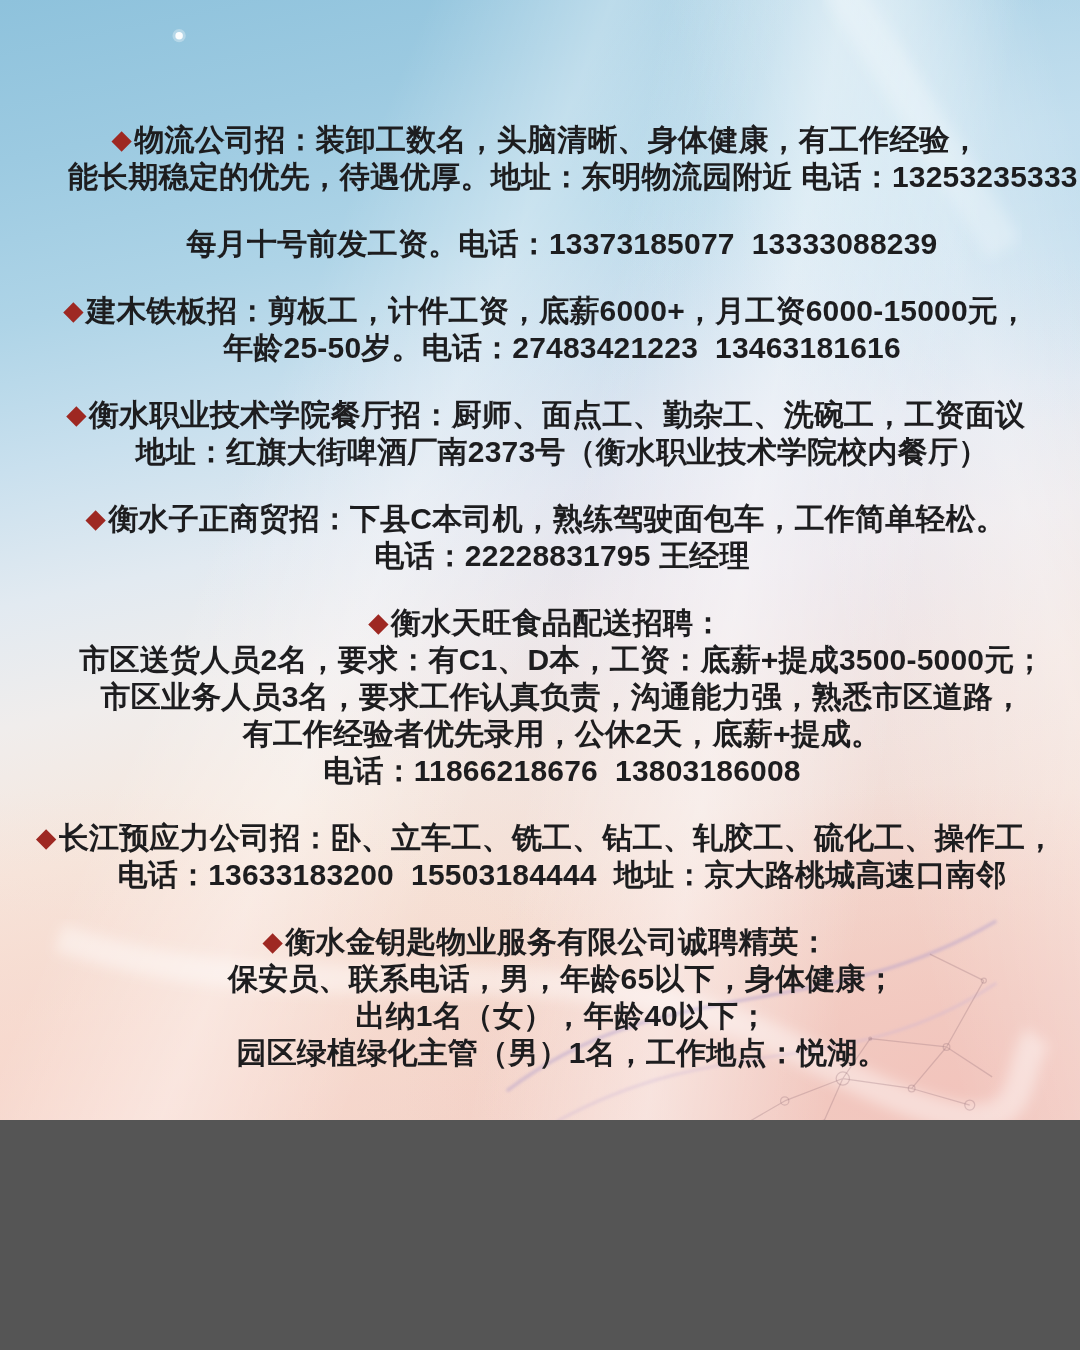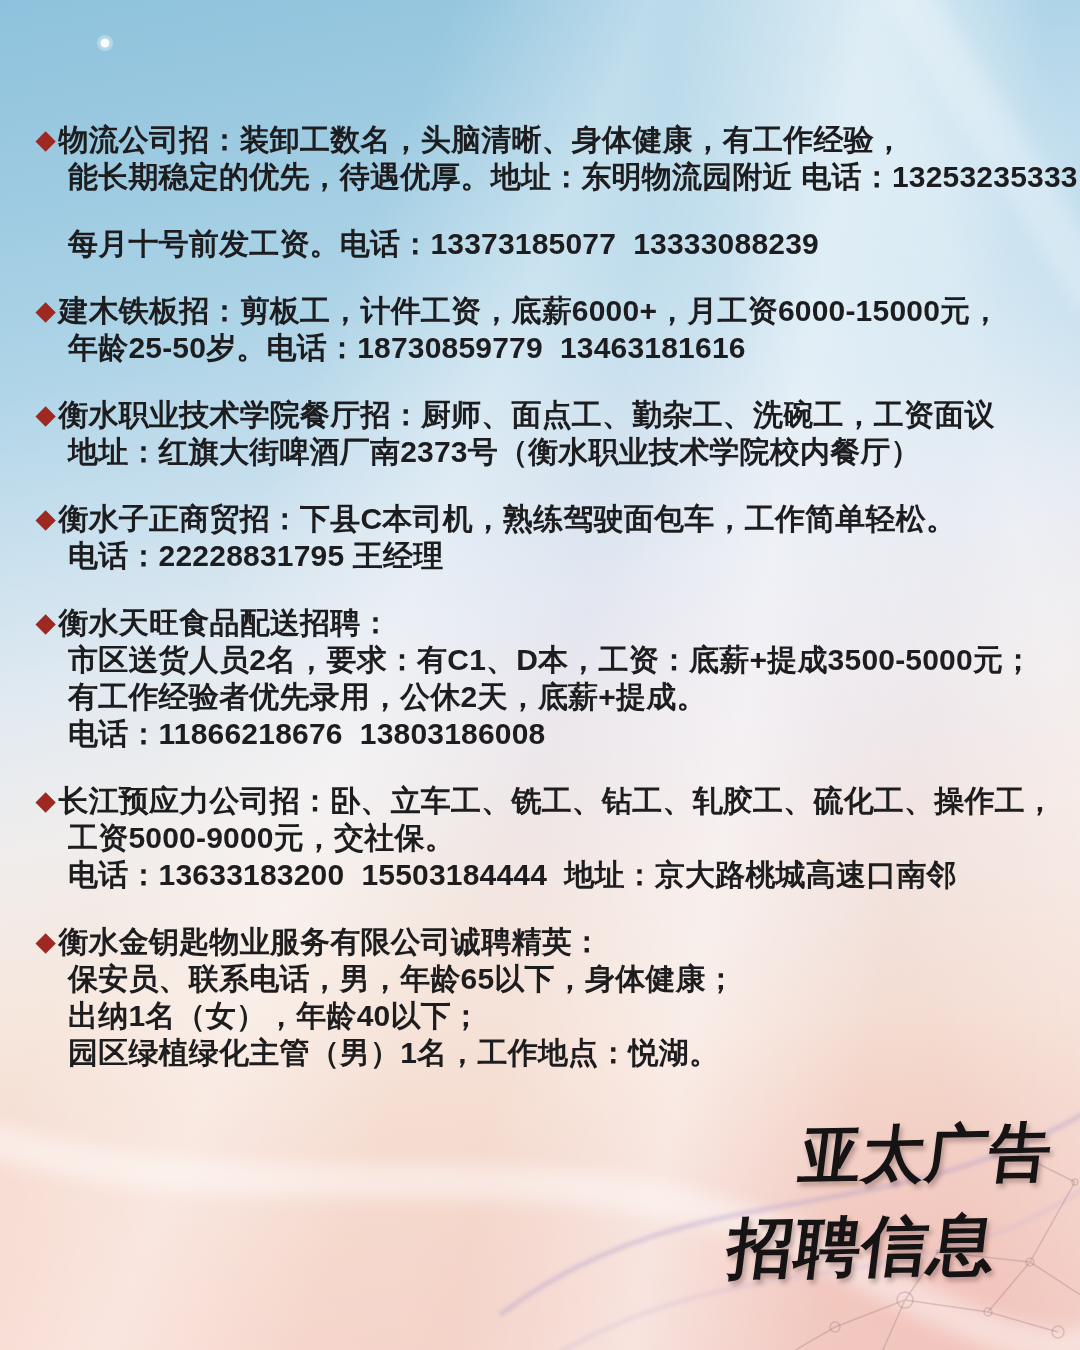--- a/index.html
+++ b/index.html
@@ -1,35 +1,36 @@
 <!DOCTYPE html>
 <html><head>
 <meta charset="utf-8">
 <style>
   html, body { margin: 0; padding: 0; background: #555; }
   * { box-sizing: border-box; }
 
   .poster {
     position: relative;
     width: 1080px;
-    height: 1350px;
+    height: 1120px;
     margin: 0 auto;
     overflow: hidden;
     font-family: "Liberation Sans", sans-serif;
     font-weight: bold;
     color: #1d1d1f;
     background:
       radial-gradient(ellipse 760px 420px at 88% 97%, rgba(242,196,188,0.95), rgba(242,196,188,0) 72%),
       radial-gradient(ellipse 900px 520px at 8% 102%, rgba(248,216,206,0.9), rgba(248,216,206,0) 68%),
       radial-gradient(ellipse 950px 620px at 72% 52%, rgba(219,208,234,0.30), rgba(219,208,234,0) 62%),
       radial-gradient(ellipse 700px 420px at 98% 12%, rgba(200,225,240,0.8), rgba(200,225,240,0) 70%),
       linear-gradient(168deg,
         #8ec2dc 0%, #9ccae1 12%, #aed4e7 24%, #c9e0ee 35%,
         #e2eaf1 45%, #f0edec 54%, #f6e7dd 65%, #f5dcd0 78%,
         #f2d3c8 90%, #f0cfc6 100%);
+    text-align: center;
   }
 
   .bg-streaks {
     position: absolute; inset: 0; pointer-events: none;
     background:
       linear-gradient(112deg, rgba(255,255,255,0) 28%, rgba(255,255,255,0.35) 40%, rgba(255,255,255,0) 52%),
       linear-gradient(100deg, rgba(255,255,255,0) 52%, rgba(255,255,255,0.45) 66%, rgba(255,255,255,0) 80%),
       linear-gradient(75deg, rgba(255,255,255,0) 70%, rgba(255,255,255,0.30) 86%, rgba(255,255,255,0) 97%);
   }
 
@@ -123,43 +124,43 @@
       <div class="line first"><span class="bullet">◆</span><span>物流公司招：装卸工数名，头脑清晰、身体健康，有工作经验，</span></div>
       <div class="line cont">能长期稳定的优先，待遇优厚。地址：东明物流园附近 电话：13253235333</div>
     </section>
 
     <section class="job">
       <div class="line cont">每月十号前发工资。电话：13373185077  13333088239</div>
     </section>
 
     <section class="job">
       <div class="line first"><span class="bullet">◆</span><span>建木铁板招：剪板工，计件工资，底薪6000+，月工资6000-15000元，</span></div>
-      <div class="line cont">年龄25-50岁。电话：18730859779  13463181616</div>
+      <div class="line cont">年龄25-50岁。电话：27483421223  13463181616</div>
     </section>
 
     <section class="job">
       <div class="line first"><span class="bullet">◆</span><span>衡水职业技术学院餐厅招：厨师、面点工、勤杂工、洗碗工，工资面议</span></div>
       <div class="line cont">地址：红旗大街啤酒厂南2373号（衡水职业技术学院校内餐厅）</div>
     </section>
 
     <section class="job">
       <div class="line first"><span class="bullet">◆</span><span>衡水子正商贸招：下县C本司机，熟练驾驶面包车，工作简单轻松。</span></div>
       <div class="line cont">电话：22228831795 王经理</div>
     </section>
 
     <section class="job">
       <div class="line first"><span class="bullet">◆</span><span>衡水天旺食品配送招聘：</span></div>
       <div class="line cont">市区送货人员2名，要求：有C1、D本，工资：底薪+提成3500-5000元；</div>
+      <div class="line cont">市区业务人员3名，要求工作认真负责，沟通能力强，熟悉市区道路，</div>
       <div class="line cont">有工作经验者优先录用，公休2天，底薪+提成。</div>
       <div class="line cont">电话：11866218676  13803186008</div>
     </section>
 
     <section class="job">
       <div class="line first"><span class="bullet">◆</span><span>长江预应力公司招：卧、立车工、铣工、钻工、轧胶工、硫化工、操作工，</span></div>
-      <div class="line cont">工资5000-9000元，交社保。</div>
       <div class="line cont">电话：13633183200  15503184444  地址：京大路桃城高速口南邻</div>
     </section>
 
     <section class="job">
       <div class="line first"><span class="bullet">◆</span><span>衡水金钥匙物业服务有限公司诚聘精英：</span></div>
       <div class="line cont">保安员、联系电话，男，年龄65以下，身体健康；</div>
       <div class="line cont">出纳1名（女），年龄40以下；</div>
       <div class="line cont">园区绿植绿化主管（男）1名，工作地点：悦湖。</div>
     </section>
 

